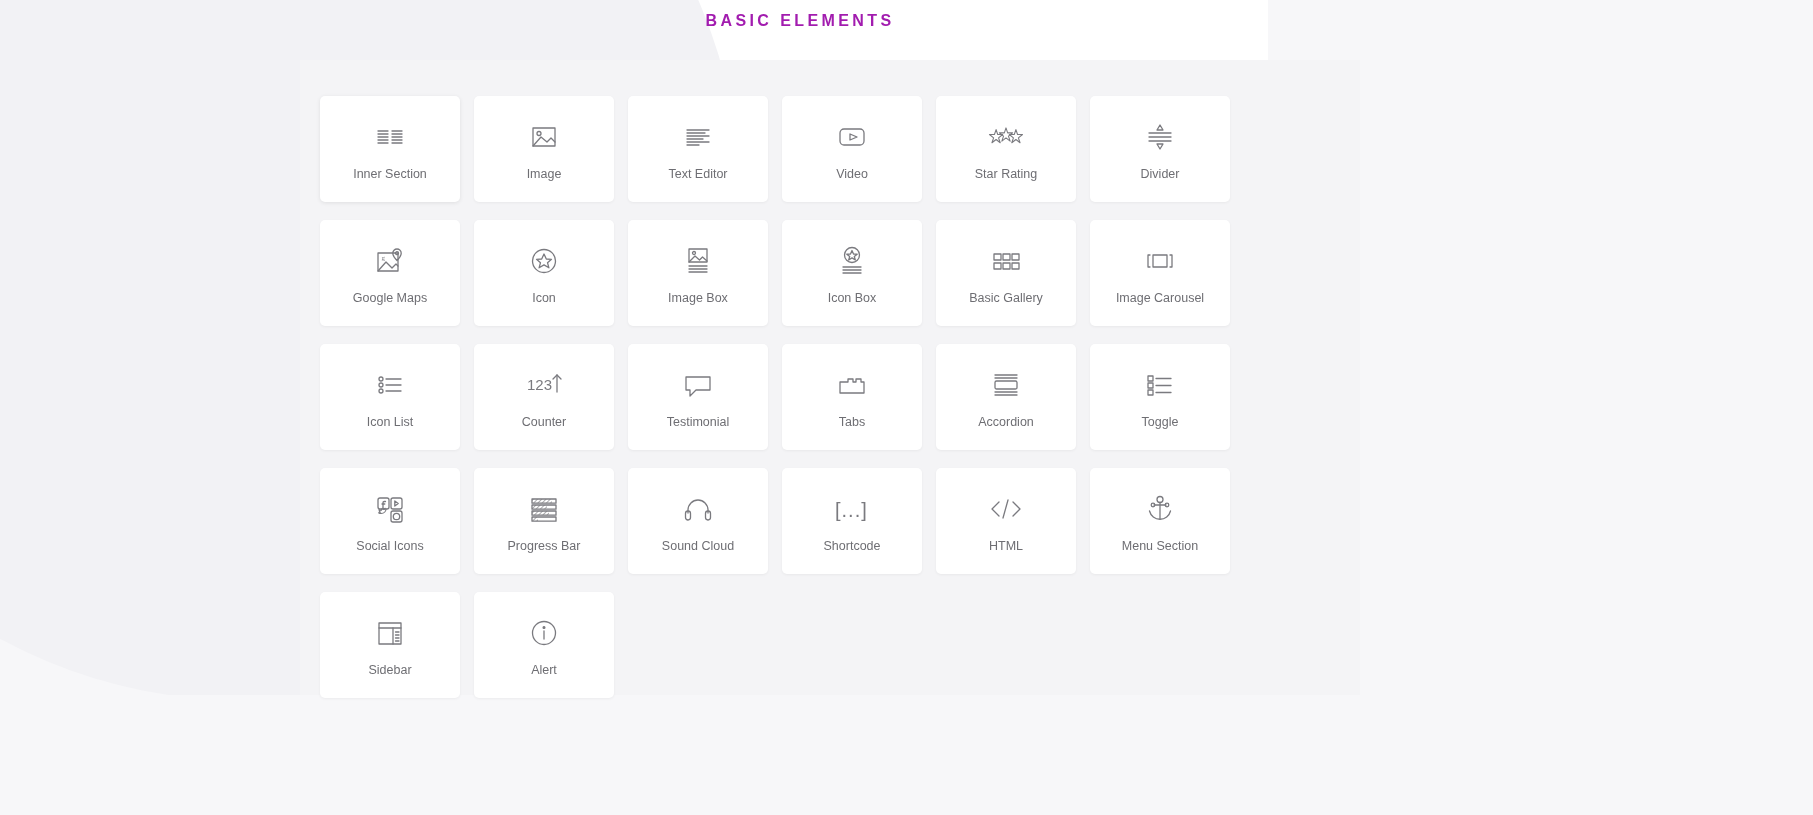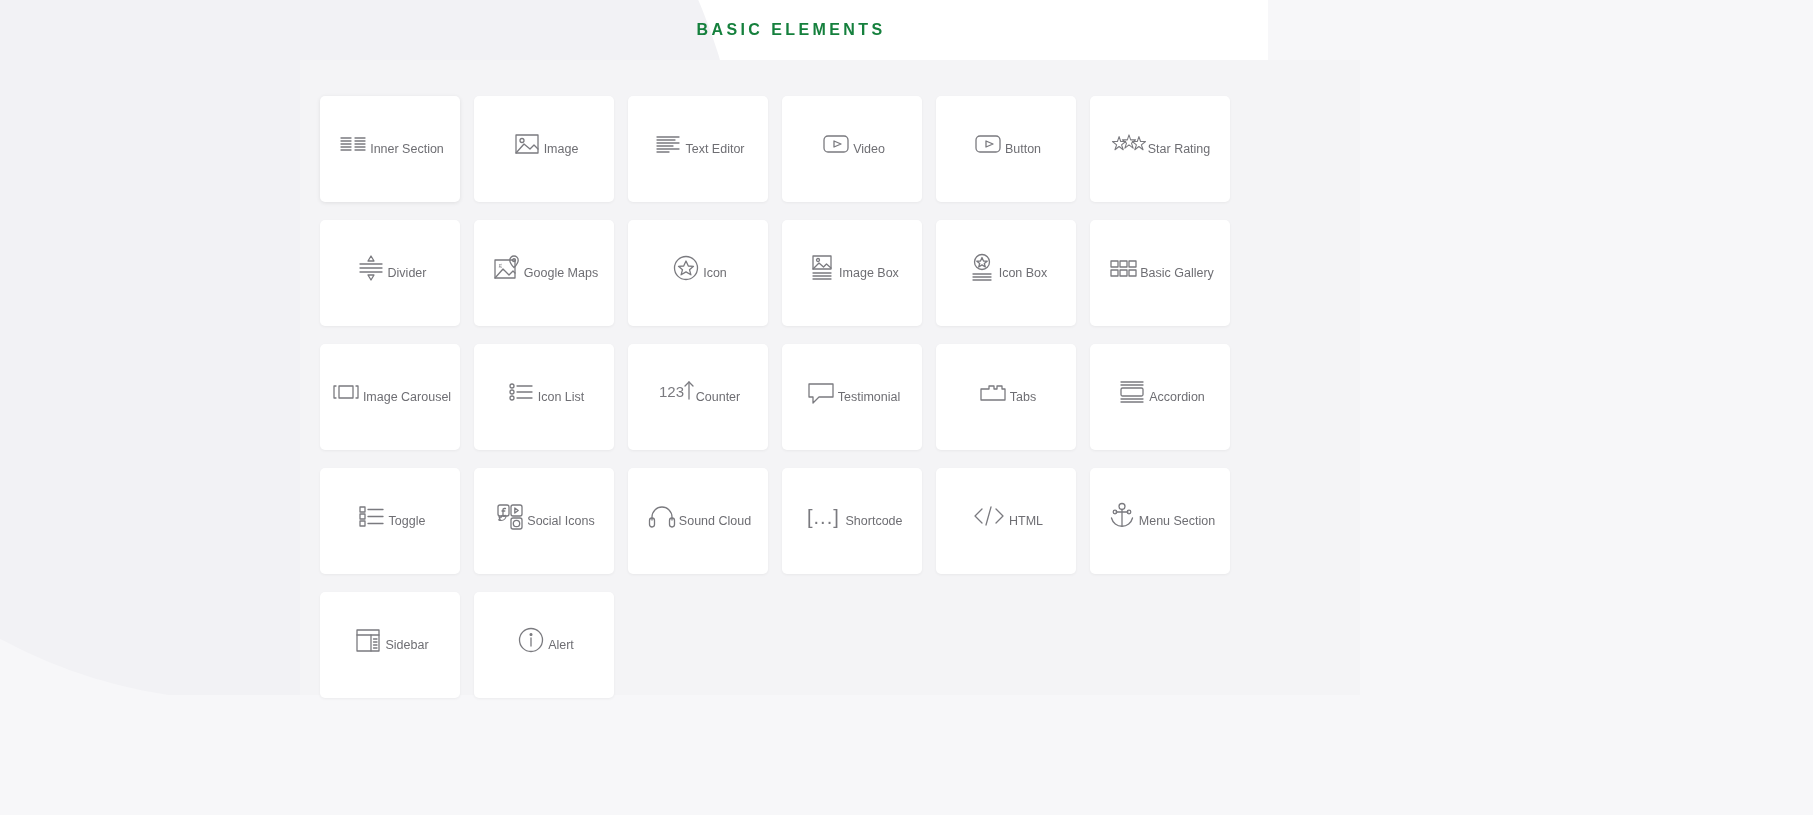--- a/index.html
+++ b/index.html
@@ -64,47 +64,46 @@
   
   .page {
     position: relative;
     width: 1813px;
     height: 815px;
   }
 
   .section-title {
     position: absolute;
     top: 12px;
-    left: 7px;
+    left: 16px;
     width: 1568px;
     text-align: center;
     font-size: 16px;
     font-weight: 600;
     letter-spacing: 3.4px;
-    color: #15803d;
-    margin-top: 9px;
+    color: #a21caf;
   }
 
   .grid {
     position: absolute;
     left: 320px;
     top: 96px;
     width: 928px;
     display: grid;
     grid-template-columns: repeat(6, 140px);
     grid-gap: 18px 14px;
   }
 
   .card {
     width: 140px;
     height: 106px;
     background: #ffffff;
     border-radius: 5px;
     display: flex;
-    flex-direction: row;
+    flex-direction: column;
     align-items: center;
     justify-content: center;
     box-shadow: 0 1px 3px rgba(0,0,0,0.05);
     cursor: pointer;
     position: relative;
   }
   .card.first {
     box-shadow: 0 1px 4px rgba(0,0,0,0.09);
   }
 
@@ -195,31 +194,20 @@
       <g fill="none" stroke="currentColor" stroke-width="1.3" stroke-linecap="round" stroke-linejoin="round">
         <rect x="5" y="9" width="24" height="16" rx="4"></rect>
         <polygon points="15,14 22,17 15,20"></polygon>
       </g>
           </svg>
         </div>
         <div class="card-label">Video</div>
       </div>
       <div class="card">
         <div class="card-icon">
-          <svg width="34" height="34" viewBox="0 0 34 34">
-      <g fill="none" stroke="currentColor" stroke-width="1.3" stroke-linecap="round" stroke-linejoin="round">
-        <rect x="5" y="9" width="24" height="16" rx="4"></rect>
-        <polygon points="15,14 22,17 15,20"></polygon>
-      </g>
-          </svg>
-        </div>
-        <div class="card-label">Button</div>
-      </div>
-      <div class="card">
-        <div class="card-icon">
           <svg width="38" height="30" viewBox="0 0 46 30">
       <g fill="none" stroke="currentColor" stroke-width="1.3" stroke-linecap="round" stroke-linejoin="round">
         <polygon points="11,6 13,12 19,12 14,16 16,22 11,18 6,22 8,16 3,12 9,12"></polygon>
         <polygon points="23,4 25,10 31,10 26,14 28,20 23,16 18,20 20,14 15,10 21,10"></polygon>
         <polygon points="35,6 37,12 43,12 38,16 40,22 35,18 30,22 32,16 27,12 33,12"></polygon>
       </g>
           </svg>
         </div>
         <div class="card-label">Star Rating</div>
       </div>
@@ -407,20 +395,42 @@
         <circle cx="23.5" cy="24.5" r="3.2"></circle>
         <path d="M6 21.5 c1.2 -0.2 1.7 -0.9 2 -1.7 c-0.6 0.4 -1.3 0.6 -1.9 0.5 c-1.3 -1.1 -3 -0.1 -3 1.5 c0 0.3 0 0.5 0.1 0.7 c-2 -0.1 -3.2 -1.2 -3.2 -1.2 v0 c0 0.9 0.4 1.6 1.1 2 c-0.3 0 -0.6 -0.1 -0.9 -0.2 c0.2 1 1 1.8 2 1.8 c-0.8 0.6 -1.8 0.9 -2.9 0.8 c1 0.6 2.2 1 3.5 1 c4.1 0 6.3 -3.4 6.3 -6.3" transform="translate(5.2,0) scale(0.78) translate(1,1)"></path>
       </g>
           </svg>
         </div>
         <div class="card-label">Social Icons</div>
       </div>
       <div class="card">
         <div class="card-icon">
           <svg width="34" height="34" viewBox="0 0 34 34">
+      <defs>
+        <pattern id="hatch" width="3" height="3" patternTransform="rotate(45)" patternUnits="userSpaceOnUse">
+          <line x1="0" y1="0" x2="0" y2="3" stroke="currentColor" stroke-width="1.3"></line>
+        </pattern>
+      </defs>
+      <g fill="none" stroke="currentColor" stroke-width="1.3" stroke-linecap="round" stroke-linejoin="round">
+        <rect x="5" y="7" width="24" height="4.2"></rect>
+        <rect x="5" y="7" width="20" height="4.2" fill="url(#hatch)" stroke="none"></rect>
+        <rect x="5" y="13" width="24" height="4.2"></rect>
+        <rect x="5" y="13" width="15" height="4.2" fill="url(#hatch)" stroke="none"></rect>
+        <rect x="5" y="19" width="24" height="4.2"></rect>
+        <rect x="5" y="19" width="17" height="4.2" fill="url(#hatch)" stroke="none"></rect>
+        <rect x="5" y="25" width="24" height="4.2"></rect>
+        <rect x="5" y="25" width="6" height="4.2" fill="url(#hatch)" stroke="none"></rect>
+      </g>
+          </svg>
+        </div>
+        <div class="card-label">Progress Bar</div>
+      </div>
+      <div class="card">
+        <div class="card-icon">
+          <svg width="34" height="34" viewBox="0 0 34 34">
       <g fill="none" stroke="currentColor" stroke-width="1.3" stroke-linecap="round" stroke-linejoin="round">
         <path d="M7 21 v-3 a10 10 0 0 1 20 0 v3"></path>
         <rect x="4.5" y="19" width="5" height="9" rx="2.4"></rect>
         <rect x="24.5" y="19" width="5" height="9" rx="2.4"></rect>
       </g>
           </svg>
         </div>
         <div class="card-label">Sound Cloud</div>
       </div>
       <div class="card">

